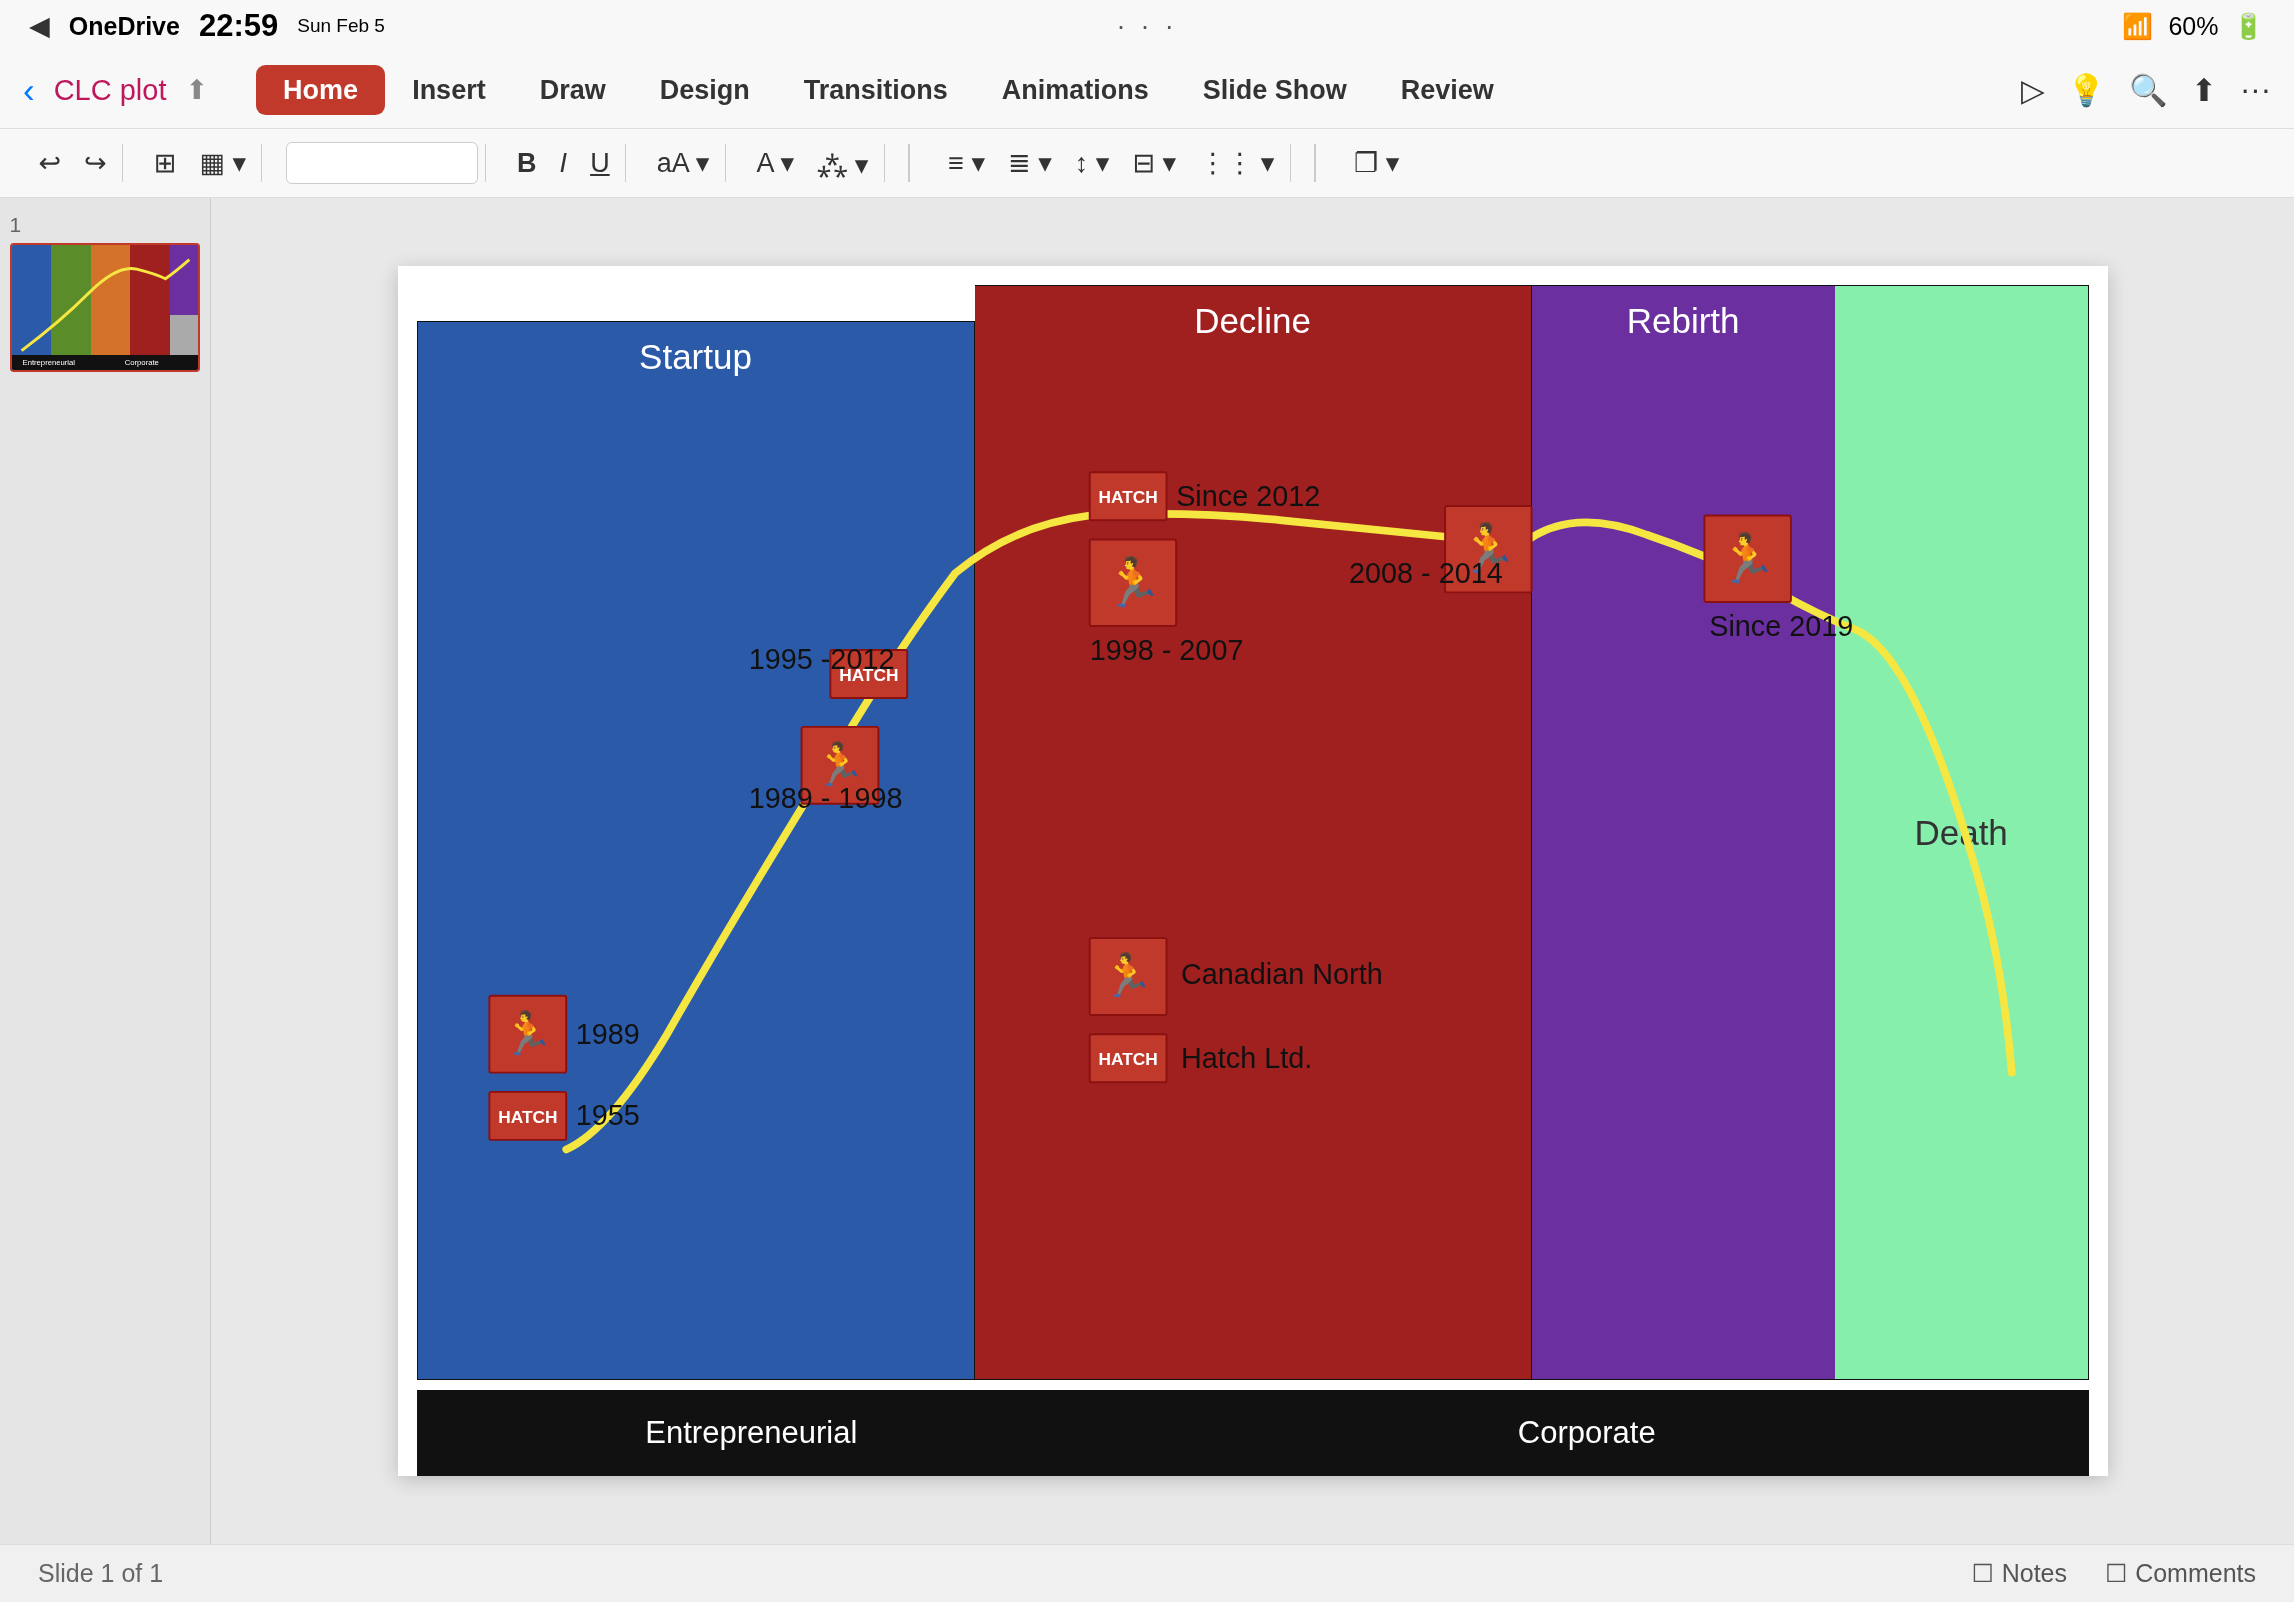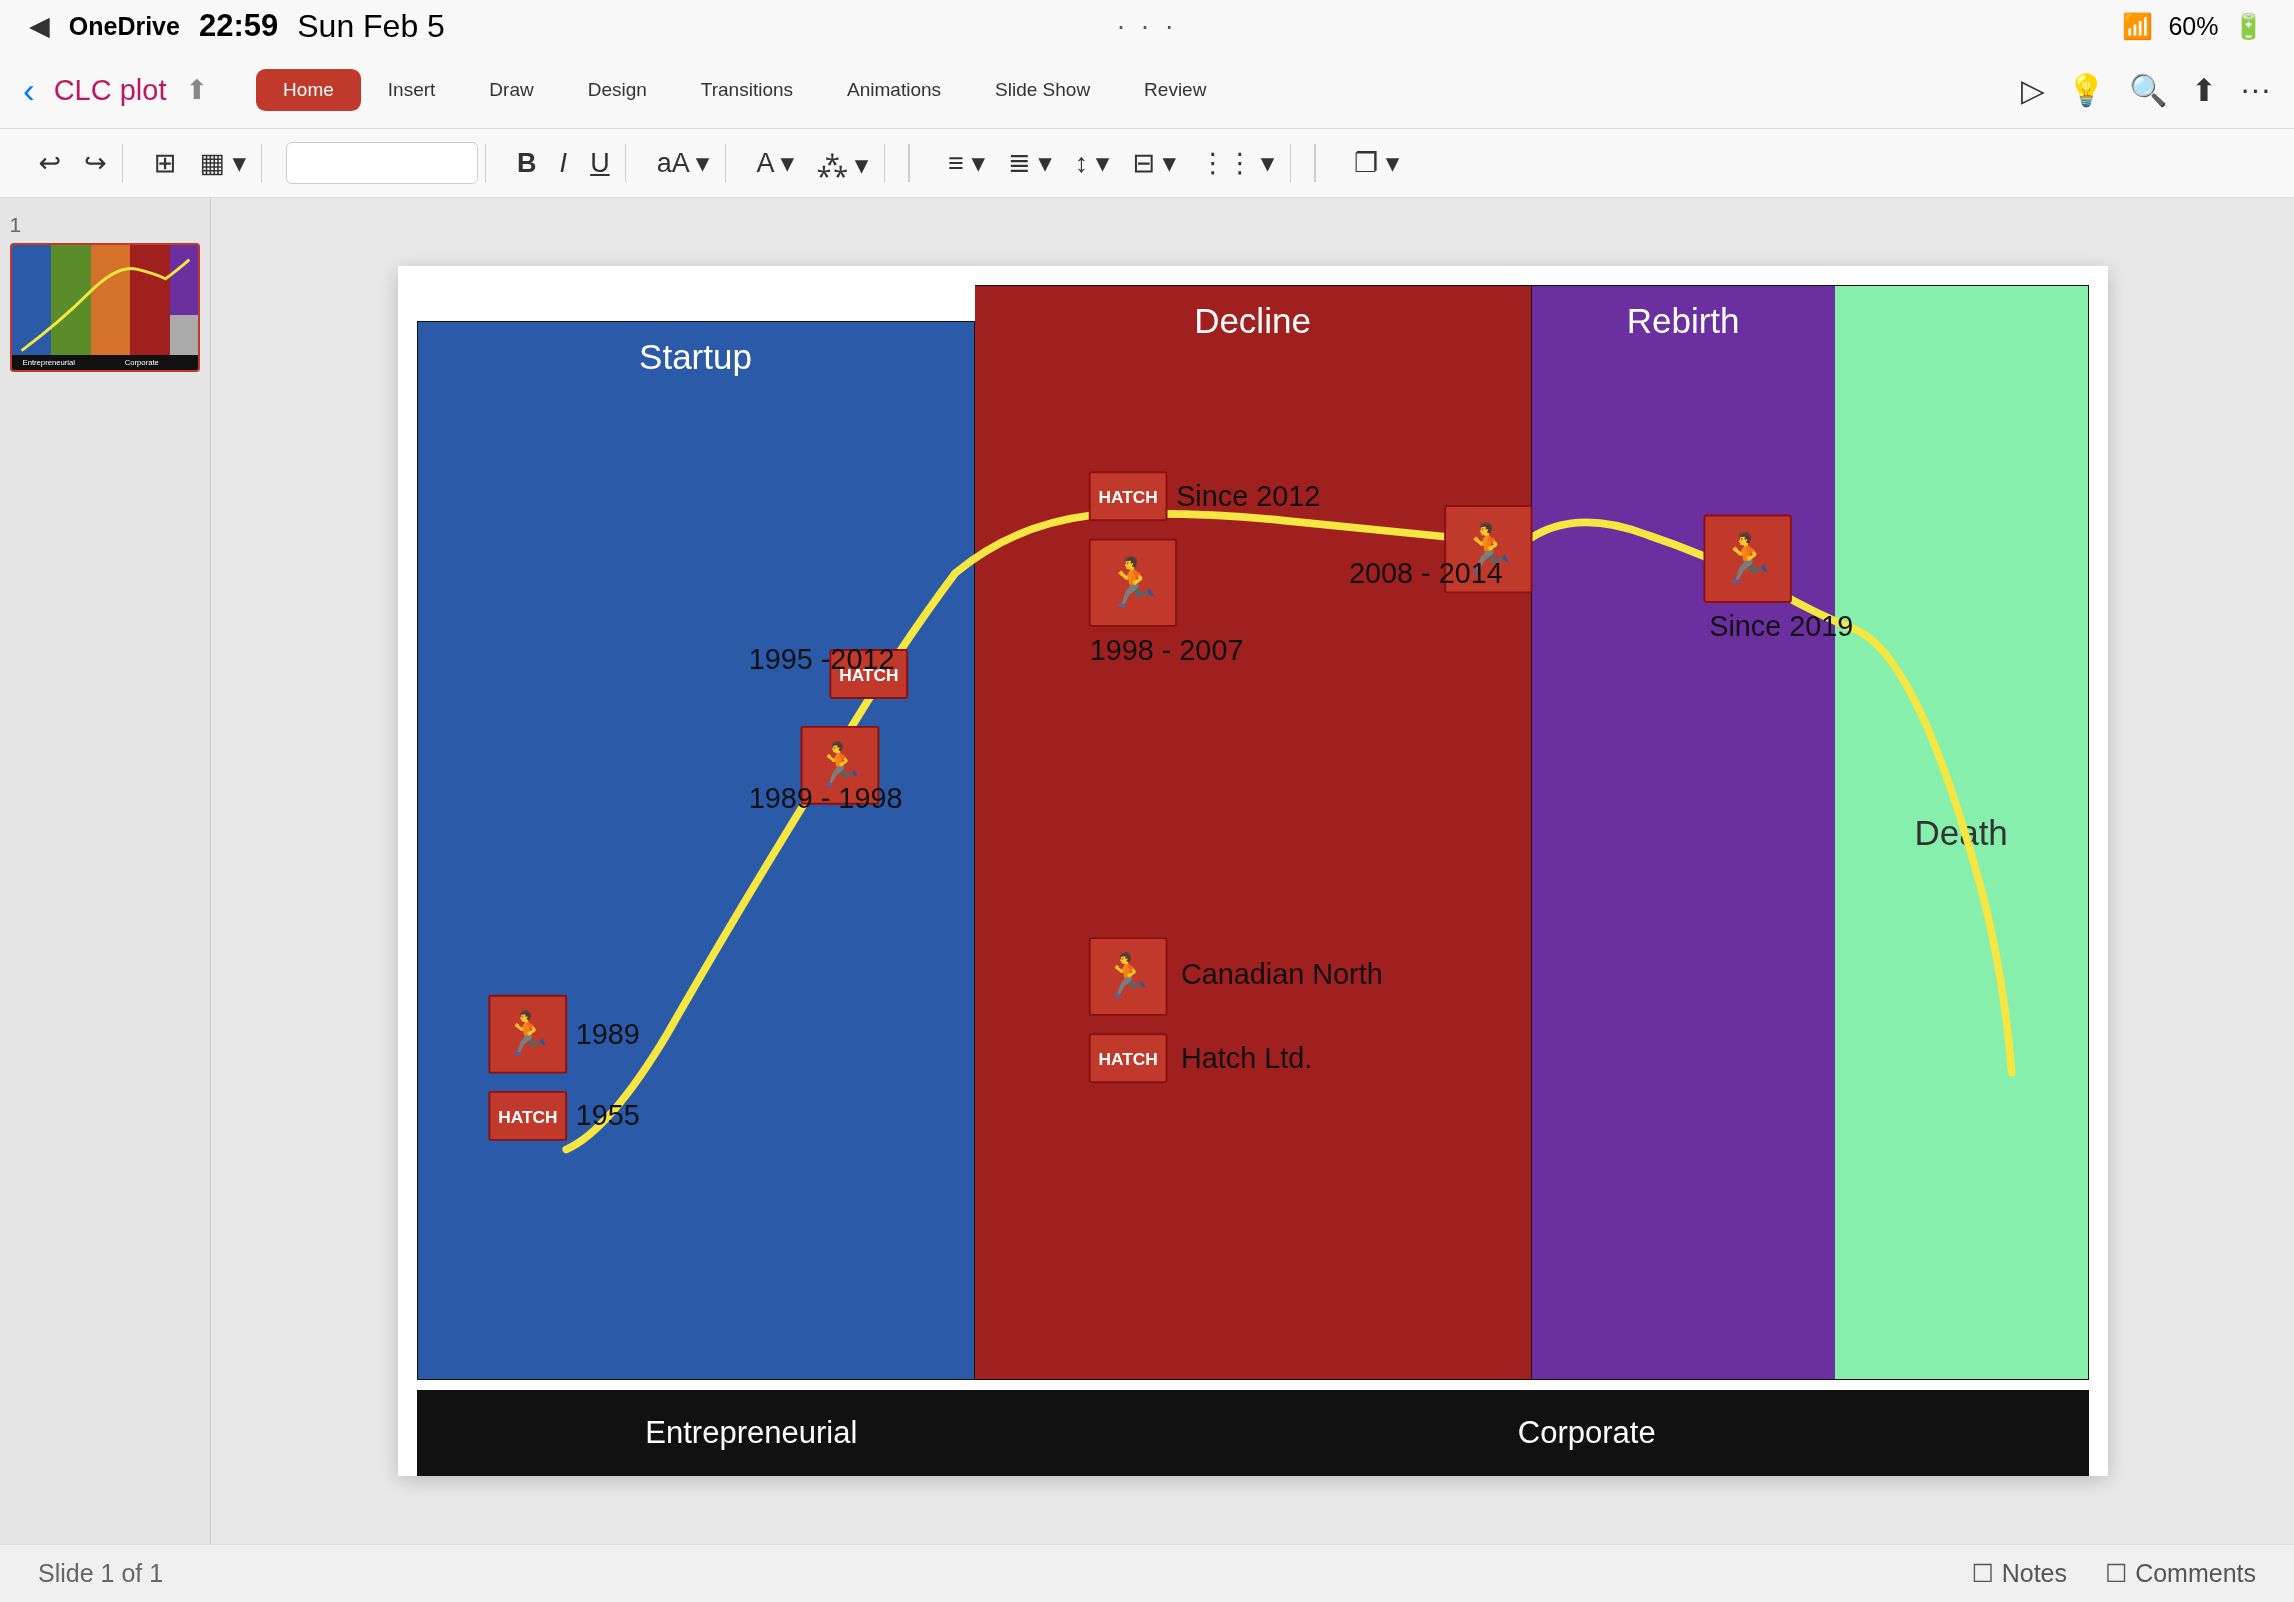--- a/index.html
+++ b/index.html
@@ -16,22 +16,22 @@
     
     .toolbar-top {
       display: flex; align-items: center; background: #f8f8f8;
       height: 77px; padding: 0 23px; border-bottom: 1px solid #ddd; gap: 19px;
     }
     .back-btn { font-size: 35px; color: #007AFF; background: none; border: none; cursor: pointer; }
     .file-name { font-size: 29px; font-weight: 500; color: #be185d; }
     .cloud-icon { font-size: 27px; color: #888; }
     .nav-tabs { display: flex; gap: 0; margin-left: 29px; }
     .nav-tab {
-      padding: 9.6px 27px; font-size: 19px; border-radius: 9.6px; cursor: pointer;
-      background: none; border: none; color: #333;
+      padding: 9.6px 27px; font-size: 27px; border-radius: 9.6px; cursor: pointer;
+      background: none; border: none; color: #333; font-weight: bold;
     }
     .nav-tab.active { background: #c0392b; color: white; border-radius: 9.6px; }
     .toolbar-right { margin-left: auto; display: flex; align-items: center; gap: 23px; }
     .toolbar-icon { font-size: 31px; color: #333; cursor: pointer; }
 
     
     .format-bar {
       display: flex; align-items: center; background: #f8f8f8;
       height: 69px; padding: 0 23px; border-bottom: 1px solid #ddd; gap: 15.4px;
     }
@@ -105,21 +105,21 @@
     .footer-btn { display: flex; align-items: center; gap: 7.7px; cursor: pointer; background: none; border: none; font-size: 25px; color: #555; }
   </style>
 </head>
 <body>
 
 <div class="status-bar">
   <div class="status-left">
     <span style="font-size:27px; color:#333;">◀</span>
     <span style="font-size:25px; font-weight:600;">OneDrive</span>
     <span style="font-size:31px; font-weight:600;">22:59</span>
-    <span style="font-size:32px;">Sun Feb 5</span>
+    <span style="font-size:19px;">Sun Feb 5</span>
   </div>
   <div style="position:absolute; left:50%; transform:translateX(-50%);">
     <span style="font-size:27px; color:#555; letter-spacing:3.8px;">· · ·</span>
   </div>
   <div class="status-right">
     <span style="font-size:25px;">📶</span>
     <span style="font-size:25px;">60%</span>
     <span style="font-size:25px;">🔋</span>
   </div>
 </div>

